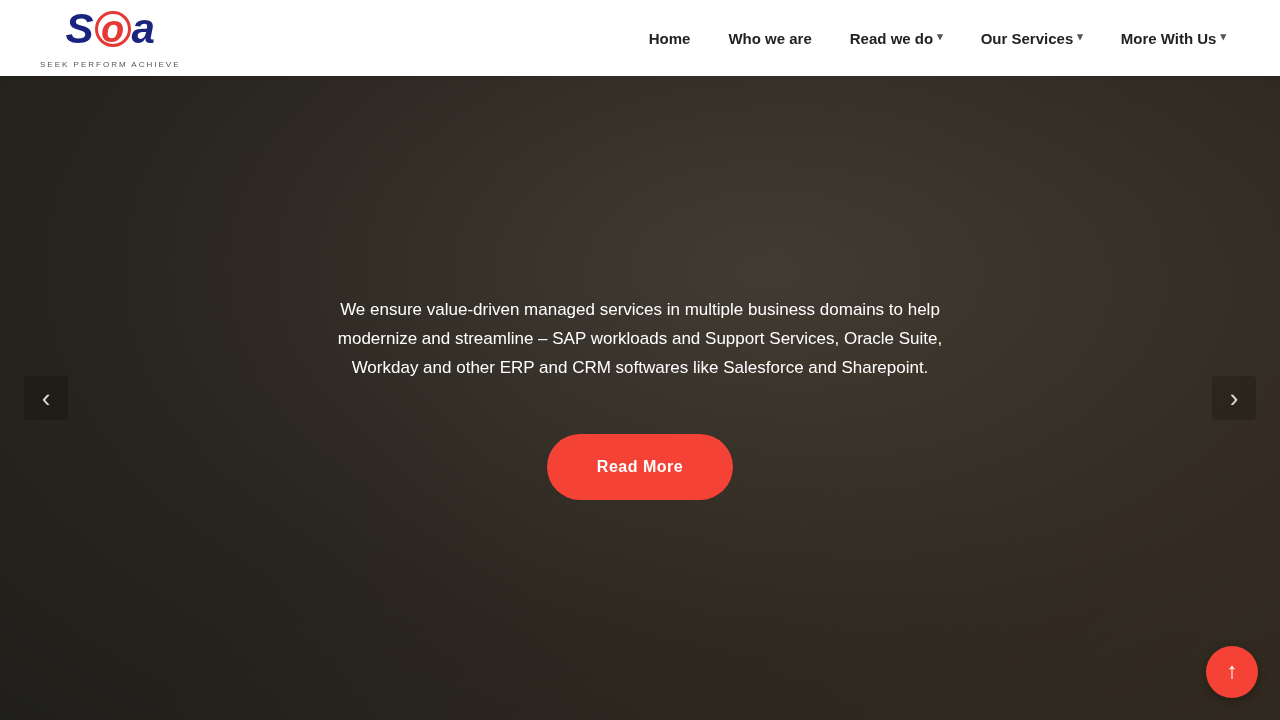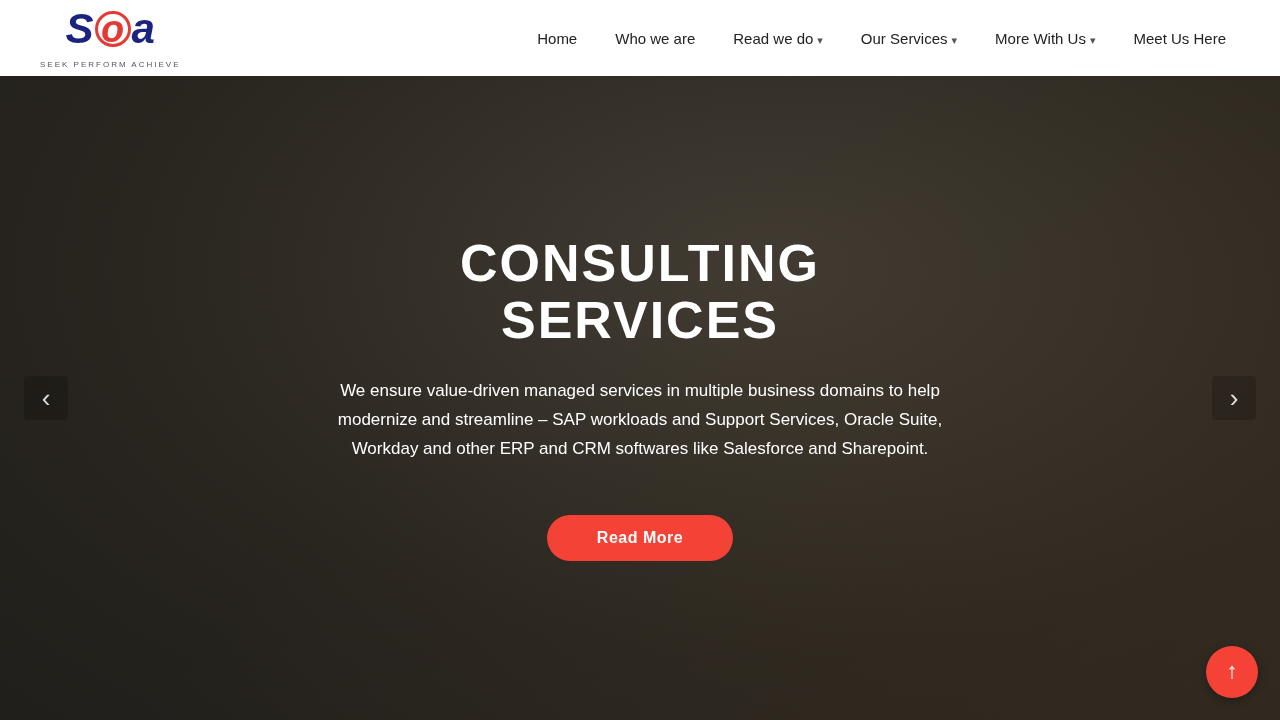--- a/index.html
+++ b/index.html
@@ -56,22 +56,23 @@
     }
 
     .nav-item {
       padding: 8px 14px;
       font-size: 15px;
       color: #222;
       cursor: pointer;
       text-decoration: none;
       white-space: nowrap;
       display: flex;
-      align-items: flex-end;
+      align-items: flex-start;
       gap: 4px;
+      font-weight: bold;
     }
 
     .nav-chevron {
       font-size: 11px;
       color: #555;
     }
 
     
     .hero {
       position: absolute;
@@ -130,21 +131,21 @@
       margin-bottom: 51px;
       font-weight: 400;
     }
 
     .hero-btn {
       display: inline-block;
       background: #f44336;
       color: #fff;
       font-size: 16px;
       font-weight: 600;
-      padding: 14px 50px;
+      padding: 24px 50px;
       border-radius: 50px;
       cursor: pointer;
       border: none;
       letter-spacing: 0.5px;
       transition: background 0.2s;
     }
 
     
     .carousel-arrow {
       position: absolute;
@@ -232,35 +233,31 @@
       <span class="nav-chevron">▾</span>
     </a>
     <a class="nav-item">
       <span>Our Services</span>
       <span class="nav-chevron">▾</span>
     </a>
     <a class="nav-item">
       <span>More With Us</span>
       <span class="nav-chevron">▾</span>
     </a>
-    <a class="nav-item">
-      <span>Meet Us Here</span>
-    </a>
   </nav>
 </header>
 
 <section class="hero">
   <div class="hero-bg"></div>
 
   <div class="carousel-arrow carousel-arrow-left">
     <span>‹</span>
   </div>
 
   <div class="hero-content">
-    <h1 class="hero-title">CONSULTING SERVICES</h1>
     <p class="hero-desc">We ensure value-driven managed services in multiple business domains to help modernize and streamline – SAP workloads and Support Services, Oracle Suite, Workday and other ERP and CRM softwares like Salesforce and Sharepoint.</p>
     <button class="hero-btn">Read More</button>
   </div>
 
   <div class="carousel-arrow carousel-arrow-right">
     <span>›</span>
   </div>
 </section>
 
 <div class="scroll-top">

